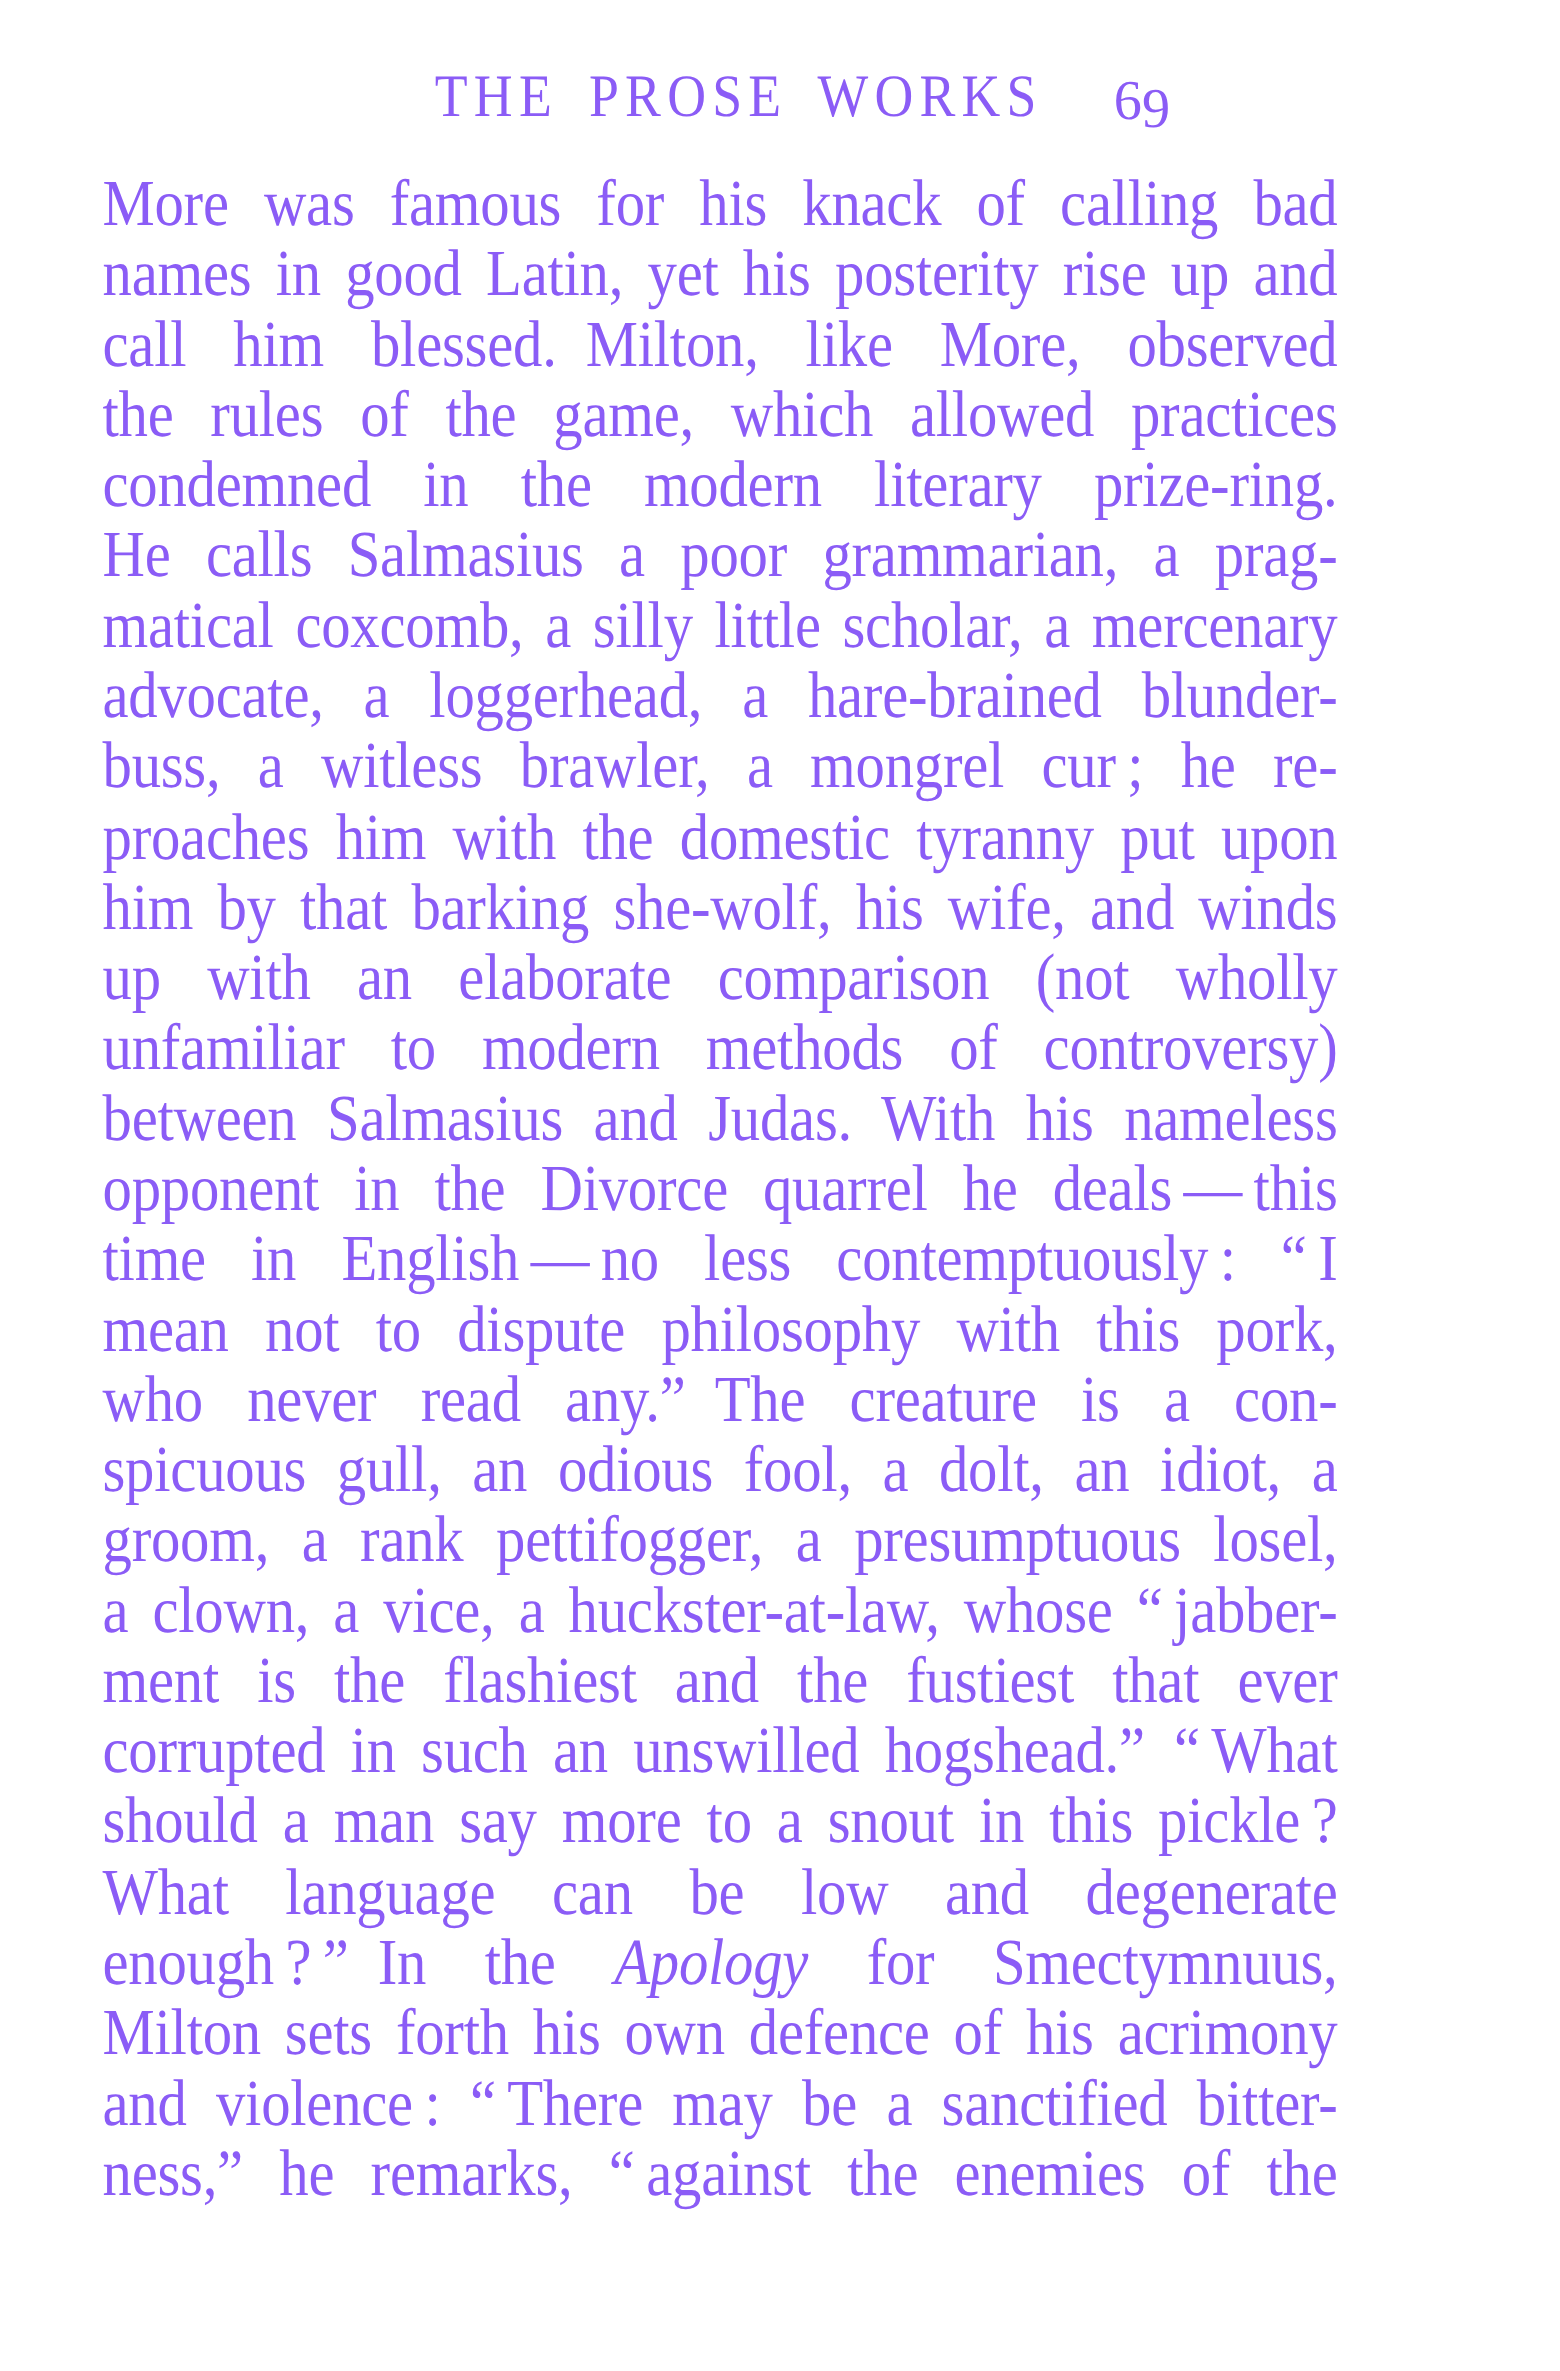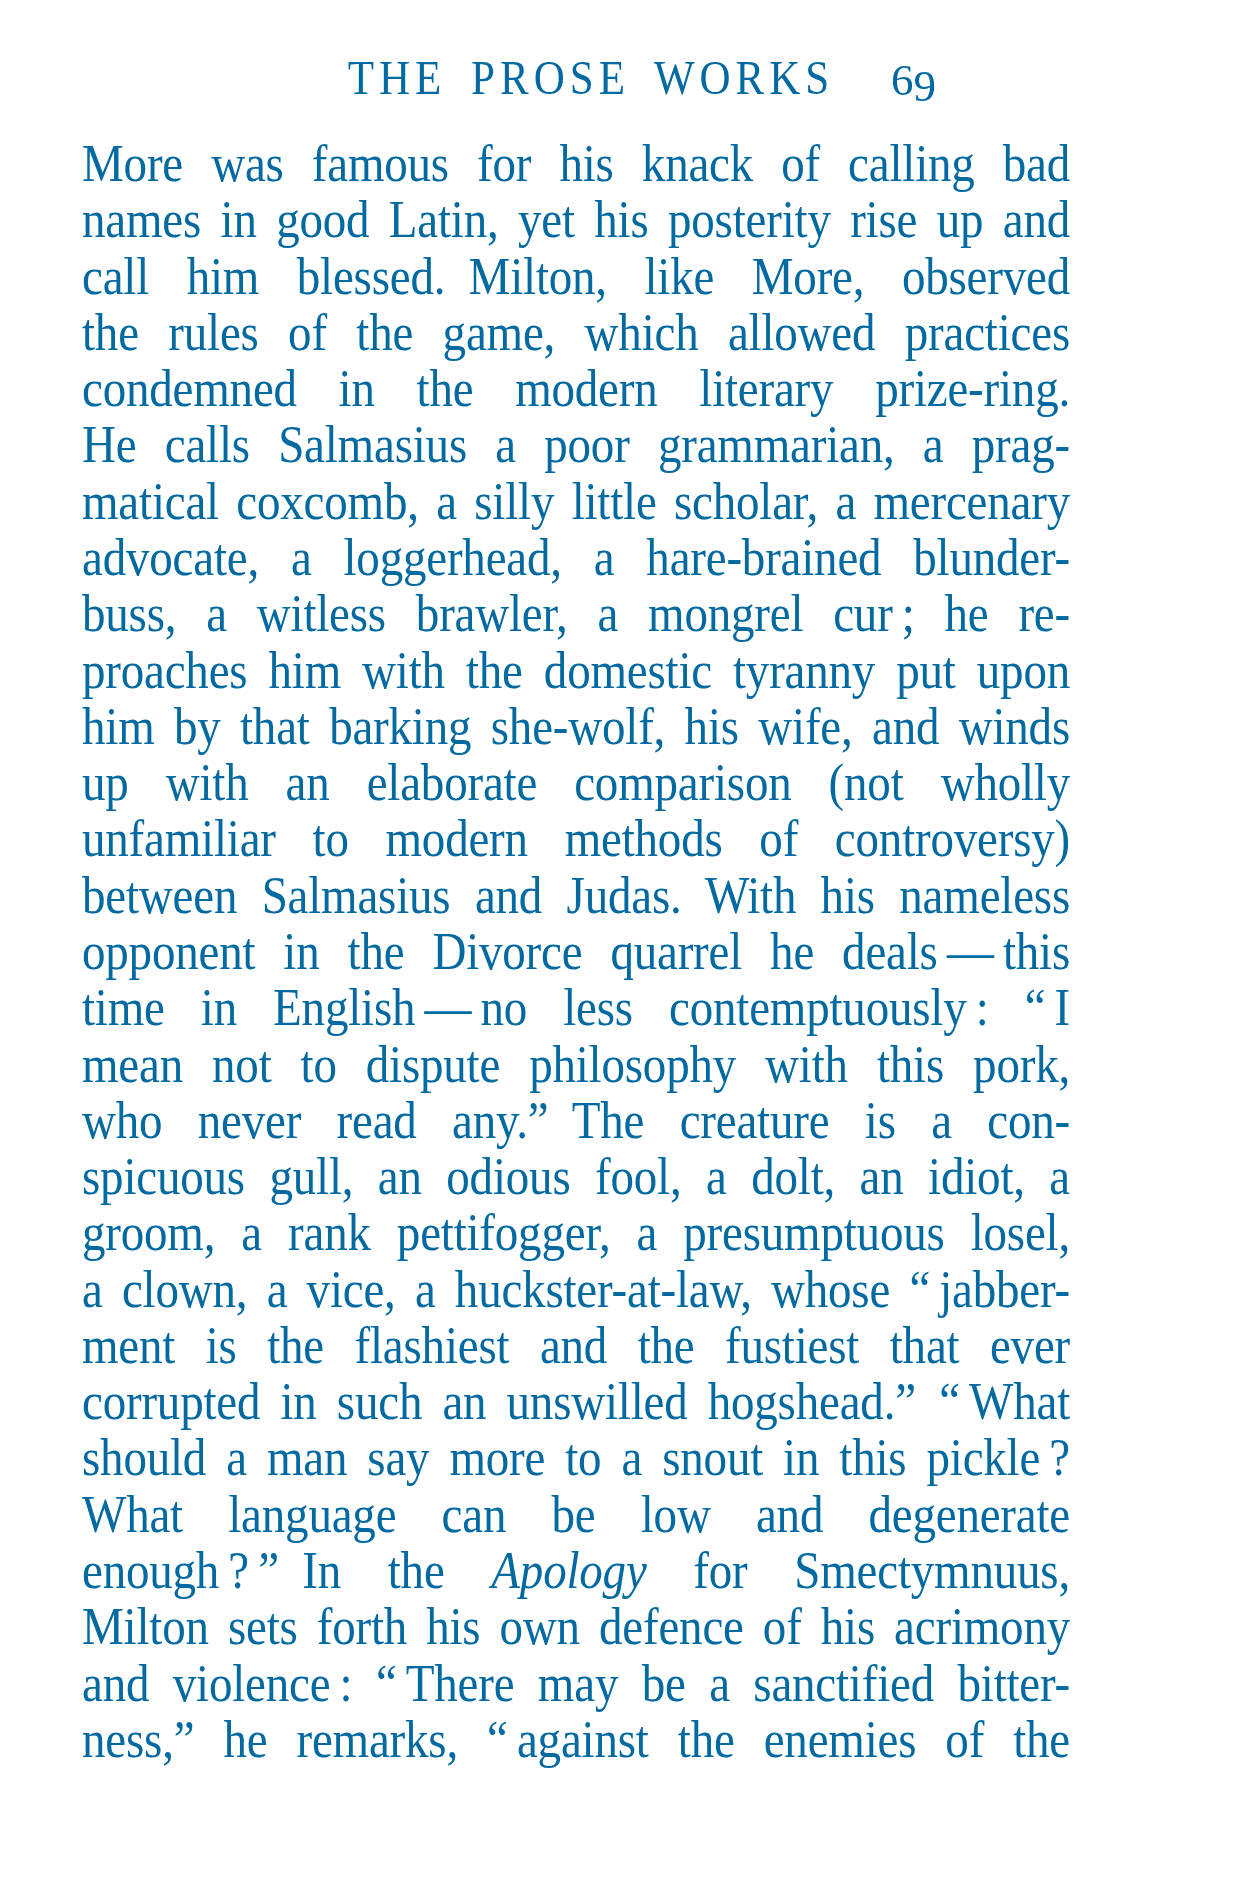--- a/index.html
+++ b/index.html
@@ -5,21 +5,21 @@
   html, body {
     margin: 0;
     padding: 0;
     background: #ffffff;
   }
   .page {
     position: relative;
     width: 1072px;
     height: 1897px;
     background: #ffffff;
-    color: #0369a1;
+    color: #8b5cf6;
     font-family: "Liberation Serif", "DejaVu Serif", serif;
     overflow: hidden;
   }
   .running-title {
     position: absolute;
     left: 97px;
     top: 50px;
     width: 988px;
     height: 50px;
     line-height: 50px;

